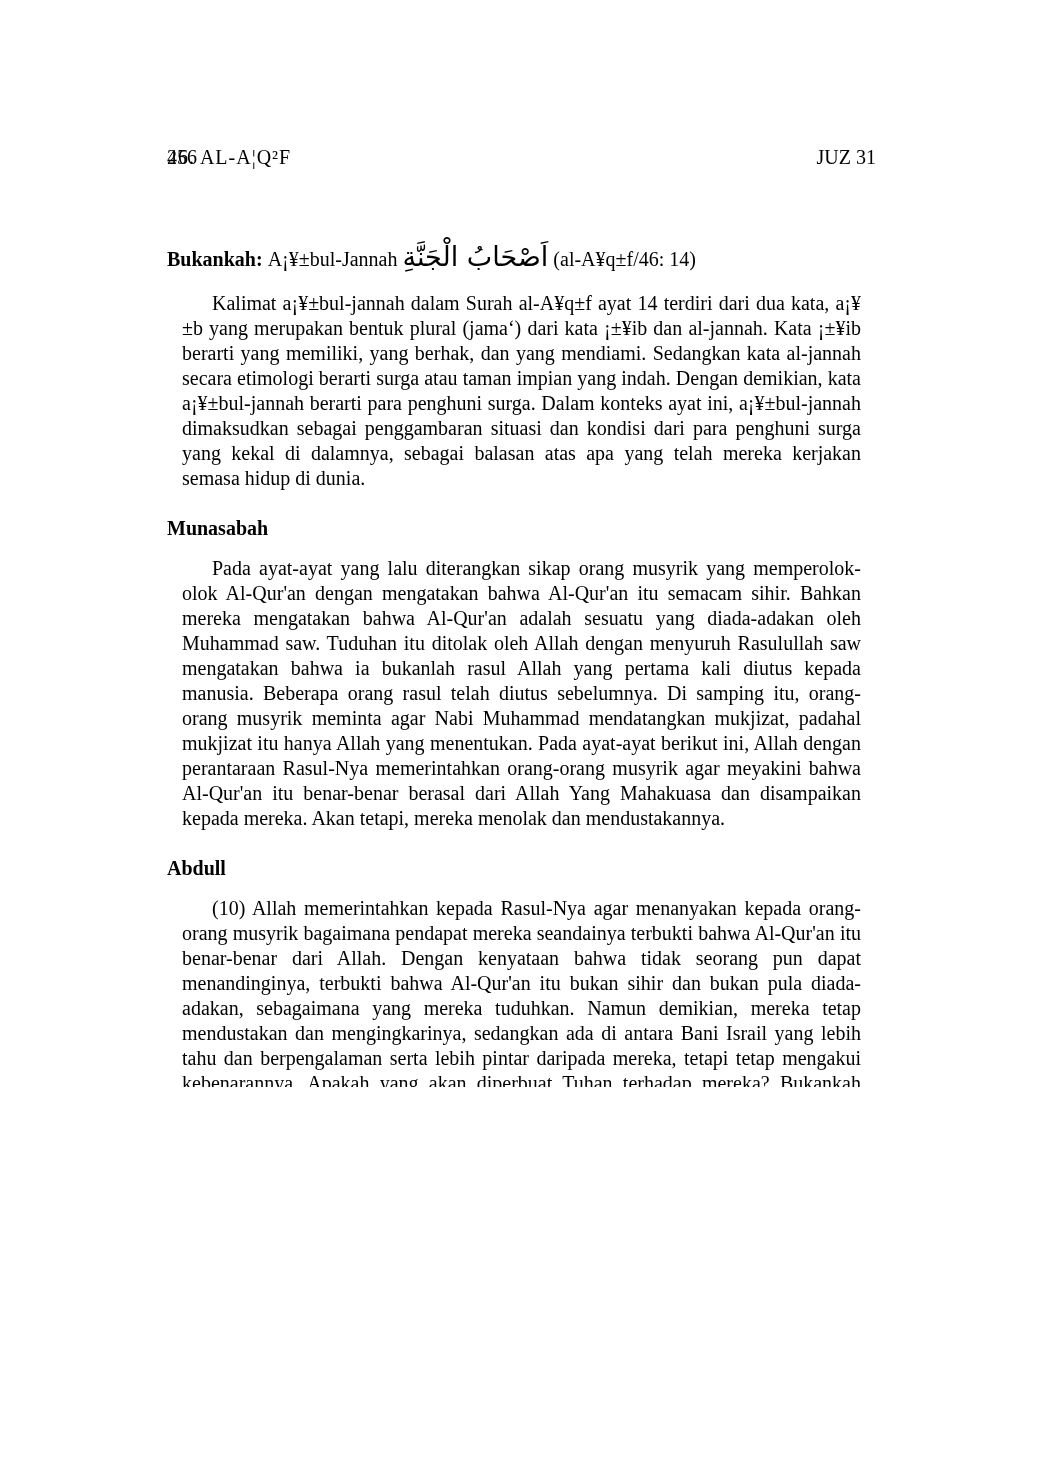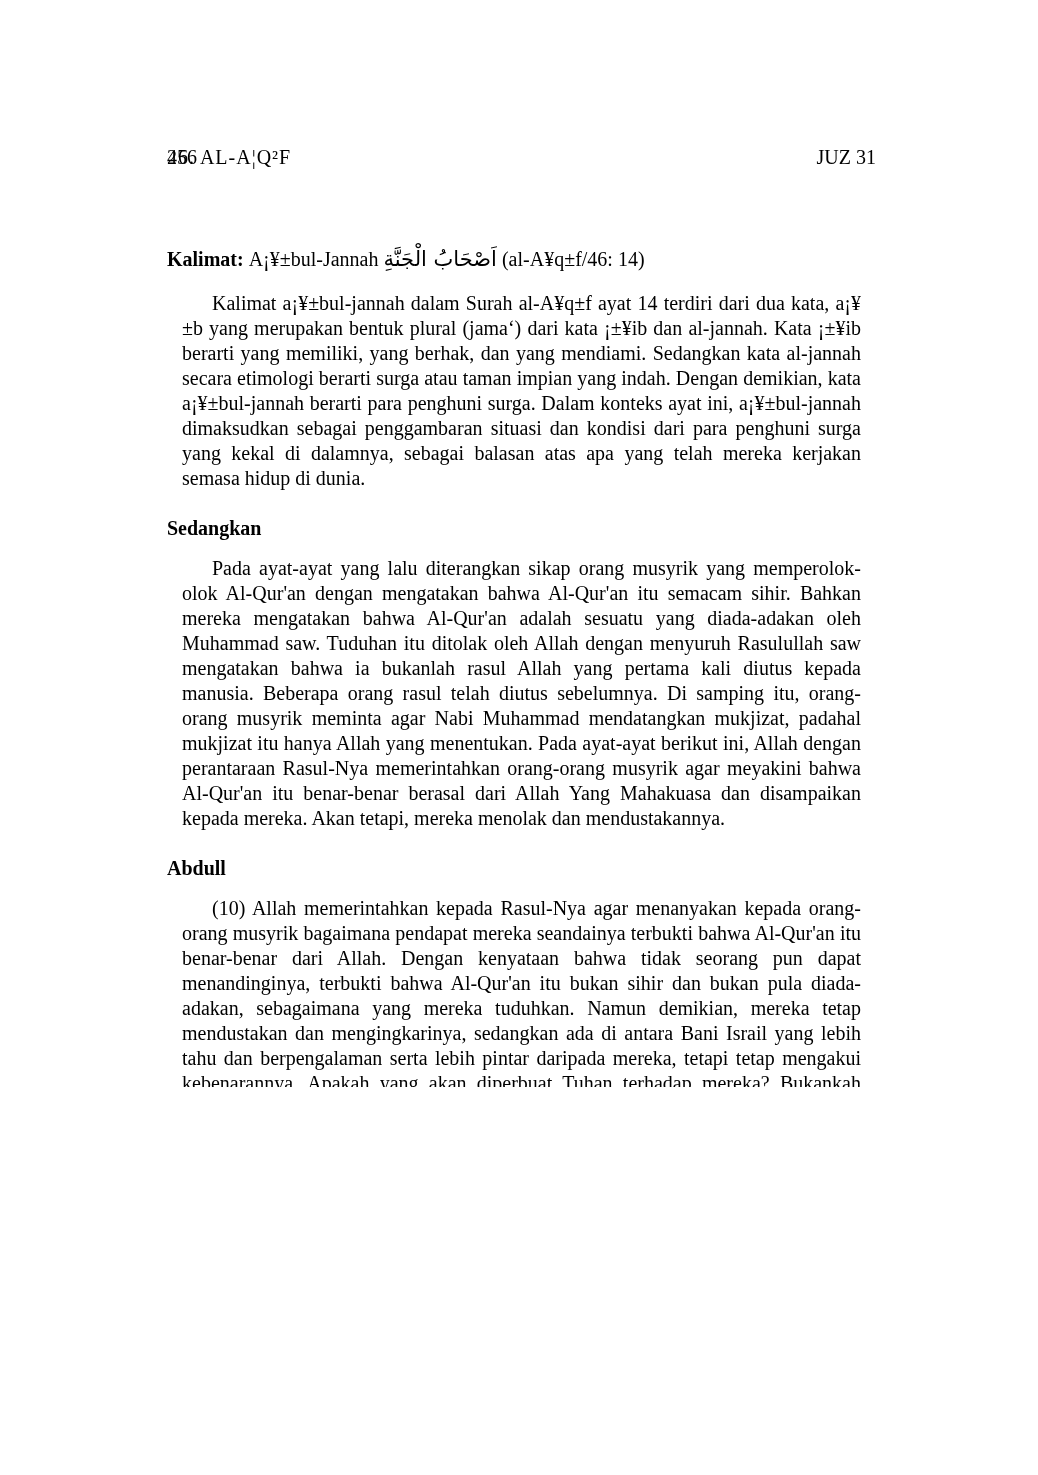--- a/index.html
+++ b/index.html
@@ -43,44 +43,44 @@
     font-size: 20px;
     font-weight: bold;
     text-align: left;
     line-height: 25px;
     margin: 25px 0 0 0;
   }
   .b { font-weight: bold; }
   .i { }
   .arabic {
     font-family: "DejaVu Sans", sans-serif;
-    font-size: 21px;
+    font-size: 27px;
     line-height: 1;
     direction: rtl;
     unicode-bidi: embed;
   }
 </style>
 </head>
 <body>
 
 <div class="page">
 
   <header class="page-header">
     <span class="hdr-left">256</span>
     <span class="hdr-center">46. AL-A¦Q²F</span>
     <span class="hdr-right">JUZ 31</span>
   </header>
 
   <main class="content">
 
-    <p class="kosakata-line"><span class="b">Kalimat: </span><span class="i">A¡¥±bul-Jannah </span><span class="arabic">اَصْحَابُ الْجَنَّةِ</span><span> (al-A¥q±f/46: 14)</span></p>
+    <p class="kosakata-line"><span class="b">Bukankah: </span><span class="i">A¡¥±bul-Jannah </span><span class="arabic">اَصْحَابُ الْجَنَّةِ</span><span> (al-A¥q±f/46: 14)</span></p>
 
     <p class="para"><span>Kalimat </span><span class="i">a¡¥±bul-jannah</span><span> dalam Surah al-A¥q±f ayat 14 terdiri dari dua kata, </span><span class="i">a¡¥±b</span><span> yang merupakan bentuk plural (</span><span class="i">jama‘</span><span>) dari kata </span><span class="i">¡±¥ib</span><span> dan </span><span class="i">al-jannah</span><span>. Kata </span><span class="i">¡±¥ib</span><span> berarti yang memiliki, yang berhak, dan yang mendiami. Sedangkan kata </span><span class="i">al-jannah</span><span> secara etimologi berarti surga atau taman impian yang indah. Dengan demikian, kata </span><span class="i">a¡¥±bul-jannah</span><span> berarti para penghuni surga. Dalam konteks ayat ini, </span><span class="i">a¡¥±bul-jannah</span><span> dimaksudkan sebagai penggambaran situasi dan kondisi dari para penghuni surga yang kekal di dalamnya, sebagai balasan atas apa yang telah mereka kerjakan semasa hidup di dunia.</span></p>
 
-    <h2 class="section-heading">Sedangkan</h2>
+    <h2 class="section-heading">Munasabah</h2>
 
     <p class="para">Pada ayat-ayat yang lalu diterangkan sikap orang musyrik yang memperolok-olok Al-Qur'an dengan mengatakan bahwa Al-Qur'an itu semacam sihir. Bahkan mereka mengatakan bahwa Al-Qur'an adalah sesuatu yang diada-adakan oleh Muhammad saw. Tuduhan itu ditolak oleh Allah dengan menyuruh Rasulullah saw mengatakan bahwa ia bukanlah rasul Allah yang pertama kali diutus kepada manusia. Beberapa orang rasul telah diutus sebelumnya. Di samping itu, orang-orang musyrik meminta agar Nabi Muhammad mendatangkan mukjizat, padahal mukjizat itu hanya Allah yang menentukan. Pada ayat-ayat berikut ini, Allah dengan perantaraan Rasul-Nya memerintahkan orang-orang musyrik agar meyakini bahwa Al-Qur'an itu benar-benar berasal dari Allah Yang Mahakuasa dan disampaikan kepada mereka. Akan tetapi, mereka menolak dan mendustakannya.</p>
 
     <h2 class="section-heading">Abdull</h2>
 
     <p class="para">(10) Allah memerintahkan kepada Rasul-Nya agar menanyakan kepada orang-orang musyrik bagaimana pendapat mereka seandainya terbukti bahwa Al-Qur'an itu benar-benar dari Allah. Dengan kenyataan bahwa tidak seorang pun dapat menandinginya, terbukti bahwa Al-Qur'an itu bukan sihir dan bukan pula diada-adakan, sebagaimana yang mereka tuduhkan. Namun demikian, mereka tetap mendustakan dan mengingkarinya, sedangkan ada di antara Bani Israil yang lebih tahu dan berpengalaman serta lebih pintar daripada mereka, tetapi tetap mengakui kebenarannya. Apakah yang akan diperbuat Tuhan terhadap mereka? Bukankah Tuhan akan mengazab mereka karena keingkaran dan kesombongan itu. Dia tidak akan memberi petunjuk kepada mereka sehingga mereka semua menjadi orang yang paling sesat di dunia ini.</p>
 
 
   </main>
 

